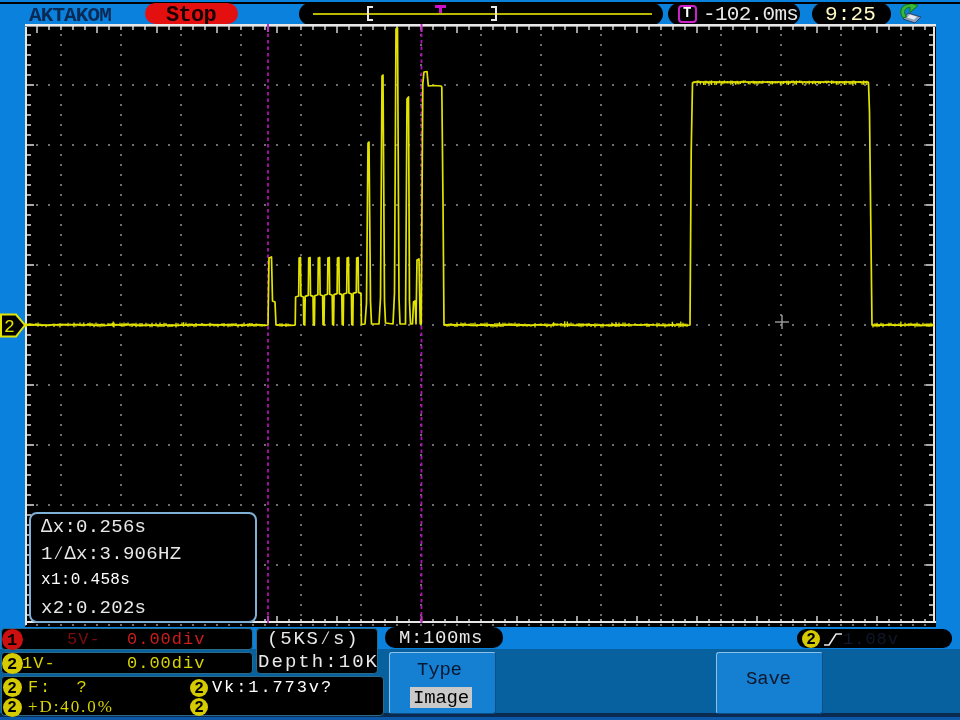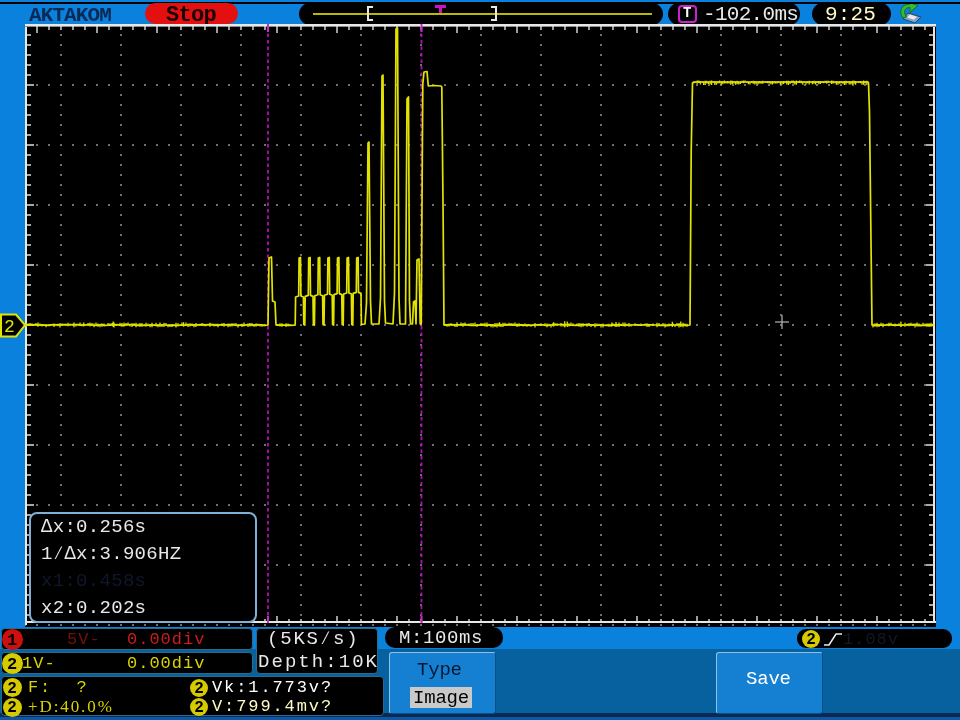--- a/index.html
+++ b/index.html
@@ -55,21 +55,21 @@
   <path d="M26.0 320.8 V325.4 M28.0 321.6 V323.5 M30.0 321.0 V323.6 M32.0 321.5 V323.9 M34.0 321.8 V323.8 M36.0 321.1 V323.7 M38.0 320.5 V324.7 M40.0 321.6 V323.6 M42.0 322.0 V324.6 M44.0 322.2 V323.5 M46.0 322.2 V325.3 M48.0 322.5 V323.8 M50.0 322.2 V323.6 M54.0 321.7 V325.0 M56.0 322.3 V323.5 M58.0 321.8 V324.3 M60.0 321.2 V325.5 M62.0 321.8 V324.0 M64.0 322.2 V323.7 M66.0 321.8 V323.9 M68.0 320.7 V324.3 M70.0 321.5 V323.4 M74.0 320.6 V325.3 M76.0 322.3 V324.4 M78.0 321.8 V323.4 M80.0 320.5 V323.9 M82.0 321.7 V324.2 M88.0 321.1 V323.6 M90.0 320.6 V324.6 M92.0 321.1 V323.4 M94.0 321.6 V325.2 M96.0 320.6 V323.5 M98.0 321.4 V324.8 M100.0 322.4 V325.3 M102.0 321.4 V324.7 M104.0 321.4 V324.5 M108.0 321.1 V323.8 M110.0 321.2 V324.0 M112.0 321.0 V323.5 M114.0 320.5 V325.5 M116.0 322.2 V323.9 M120.0 320.8 V324.1 M122.0 320.9 V324.8 M124.0 320.5 V324.7 M126.0 320.9 V324.0 M128.0 320.6 V323.6 M130.0 322.5 V324.5 M132.0 321.4 V324.9 M134.0 321.3 V323.9 M136.0 320.7 V325.2 M138.0 321.8 V323.9 M140.0 321.0 V324.7 M142.0 321.1 V324.5 M144.0 322.7 V323.5 M146.0 320.7 V324.5 M148.0 321.4 V323.6 M150.0 322.0 V325.3 M152.0 320.8 V325.3 M154.0 322.2 V323.5 M156.0 320.8 V324.2 M158.0 322.4 V325.3 M160.0 320.6 V325.1 M162.0 322.6 V324.9 M164.0 320.7 V325.1 M166.0 320.9 V323.9 M168.0 322.5 V325.2 M170.0 322.2 V325.1 M172.0 322.0 V325.0 M174.0 322.6 V323.7 M176.0 320.8 V325.4 M178.0 321.3 V324.2 M182.0 320.6 V323.6 M186.0 320.6 V323.9 M188.0 321.7 V324.9 M190.0 321.4 V324.4 M192.0 321.4 V323.9 M194.0 322.7 V325.3 M196.0 321.1 V324.9 M198.0 321.9 V323.5 M200.0 322.0 V324.0 M202.0 321.1 V324.0 M204.0 321.8 V324.2 M206.0 322.4 V324.2 M210.0 320.7 V324.7 M212.0 321.5 V323.3 M214.0 321.8 V324.6 M216.0 321.7 V324.3 M218.0 321.7 V325.3 M220.0 322.3 V323.5 M222.0 321.3 V324.0 M224.0 321.0 V324.8 M226.0 322.3 V323.4 M228.0 321.7 V325.2 M230.0 321.8 V324.7 M232.0 321.2 V324.4 M234.0 321.3 V323.3 M236.0 321.0 V323.5 M238.0 322.3 V325.4 M240.0 322.6 V323.8 M242.0 321.7 V325.1 M244.0 320.5 V324.6 M248.0 321.4 V324.9 M250.0 320.9 V324.5 M252.0 321.1 V324.3 M254.0 322.2 V324.7 M256.0 321.6 V324.7 M258.0 322.5 V323.9 M260.0 322.0 V324.5 M262.0 322.2 V324.8 M264.0 322.6 V324.2 M278.0 322.0 V323.7 M280.0 321.2 V324.4 M282.0 321.2 V324.8 M284.0 322.7 V324.0 M286.0 321.2 V325.1 M288.0 321.4 V324.3 M290.0 322.3 V323.7 M292.0 322.7 V323.9 M445.0 321.8 V323.7 M447.0 322.4 V324.7 M449.0 321.8 V324.5 M451.0 321.3 V323.6 M453.0 322.6 V324.1 M455.0 322.0 V325.0 M457.0 321.0 V325.1 M459.0 322.5 V323.3 M461.0 320.5 V324.1 M463.0 321.0 V324.7 M465.0 320.6 V323.7 M467.0 322.4 V323.6 M469.0 321.5 V323.8 M471.0 321.0 V323.7 M473.0 321.1 V323.6 M475.0 320.6 V323.5 M477.0 322.0 V324.8 M481.0 321.1 V323.5 M483.0 321.3 V323.5 M485.0 320.8 V324.6 M487.0 320.5 V325.0 M489.0 321.8 V324.1 M491.0 321.9 V325.2 M493.0 322.5 V325.4 M495.0 320.9 V324.9 M497.0 321.1 V325.4 M499.0 320.9 V324.5 M501.0 321.7 V324.9 M503.0 320.8 V325.1 M505.0 320.8 V323.8 M507.0 321.4 V324.1 M509.0 320.8 V323.7 M511.0 320.9 V324.0 M513.0 321.2 V323.9 M515.0 320.6 V323.5 M517.0 321.6 V325.0 M519.0 321.3 V324.4 M521.0 322.5 V323.8 M523.0 322.0 V324.6 M525.0 321.5 V324.2 M527.0 322.0 V324.8 M529.0 322.1 V323.6 M531.0 322.4 V324.5 M533.0 322.3 V323.8 M535.0 321.1 V325.4 M537.0 322.1 V323.5 M539.0 322.2 V323.7 M541.0 321.5 V323.9 M545.0 321.2 V323.6 M547.0 321.6 V325.2 M549.0 321.7 V324.3 M551.0 322.6 V325.4 M553.0 320.9 V324.2 M555.0 321.3 V323.4 M557.0 321.5 V324.0 M561.0 321.0 V324.6 M563.0 322.2 V324.4 M565.0 321.7 V325.2 M569.0 321.3 V324.6 M571.0 320.6 V323.8 M573.0 321.2 V323.6 M575.0 322.5 V323.3 M577.0 321.4 V323.9 M579.0 321.1 V324.8 M581.0 321.2 V325.3 M583.0 321.3 V324.8 M587.0 321.5 V324.7 M589.0 320.9 V323.5 M591.0 322.0 V324.9 M593.0 322.1 V323.6 M595.0 321.2 V325.4 M597.0 321.6 V323.5 M599.0 321.7 V324.0 M601.0 322.5 V325.4 M603.0 321.4 V325.4 M607.0 322.1 V323.4 M609.0 321.7 V324.7 M611.0 322.3 V324.6 M613.0 321.6 V323.5 M615.0 322.0 V324.8 M617.0 322.0 V324.8 M619.0 320.6 V325.1 M621.0 321.7 V324.0 M623.0 320.6 V324.2 M625.0 320.5 V324.7 M627.0 321.8 V323.7 M629.0 321.0 V324.7 M631.0 322.3 V324.5 M635.0 321.2 V323.6 M639.0 322.2 V323.6 M641.0 321.5 V323.5 M645.0 321.7 V323.6 M647.0 321.6 V324.9 M649.0 322.1 V325.1 M653.0 321.5 V324.1 M657.0 320.8 V325.2 M659.0 321.0 V324.2 M663.0 320.9 V323.9 M665.0 321.4 V325.5 M667.0 322.4 V324.5 M669.0 321.5 V324.5 M671.0 322.0 V323.7 M673.0 321.4 V323.8 M675.0 322.6 V324.9 M677.0 320.9 V324.1 M679.0 320.9 V325.5 M681.0 322.6 V324.4 M683.0 320.8 V325.2 M685.0 321.5 V324.3 M687.0 321.8 V324.7 M873.0 321.7 V325.4 M875.0 321.2 V324.7 M877.0 320.8 V325.2 M879.0 322.0 V324.9 M881.0 320.8 V323.4 M883.0 321.3 V325.3 M887.0 321.7 V323.5 M889.0 320.8 V324.3 M891.0 320.7 V323.4 M893.0 322.1 V324.1 M895.0 321.5 V324.5 M897.0 322.3 V323.5 M899.0 321.3 V323.8 M901.0 322.4 V324.3 M903.0 322.1 V323.3 M905.0 320.7 V324.8 M907.0 321.7 V324.1 M909.0 321.3 V324.2 M911.0 320.8 V323.7 M913.0 321.6 V323.8 M915.0 321.4 V325.5 M917.0 320.5 V324.7 M919.0 321.5 V324.8 M921.0 322.6 V324.6 M923.0 320.7 V323.9 M925.0 321.4 V324.1 M927.0 321.3 V324.8 M929.0 321.2 V325.1 M931.0 320.7 V324.7 M933.0 321.7 V324.6 M694.0 79.6 V81.2 M695.6 79.5 V80.7 M697.2 78.4 V81.8 M698.8 78.6 V81.0 M700.4 79.1 V82.6 M702.0 79.3 V80.6 M703.6 79.5 V83.1 M705.2 78.8 V83.1 M706.8 78.7 V81.4 M708.4 79.7 V81.9 M710.0 78.8 V82.2 M711.6 78.6 V83.0 M713.2 79.4 V80.4 M714.8 79.0 V83.0 M716.4 79.6 V82.7 M718.0 79.3 V81.5 M719.6 78.5 V81.2 M721.2 79.6 V82.9 M722.8 79.1 V82.2 M724.4 78.5 V81.5 M726.0 79.5 V81.5 M727.6 79.1 V81.5 M729.2 79.7 V81.4 M730.8 78.5 V82.8 M732.4 78.8 V81.9 M734.0 79.2 V81.5 M735.6 79.5 V82.8 M737.2 78.8 V82.2 M738.8 79.7 V82.6 M740.4 79.5 V81.9 M742.0 78.7 V80.9 M743.6 78.6 V81.3 M745.2 78.5 V80.3 M746.8 79.5 V80.7 M748.4 79.5 V82.2 M750.0 79.7 V82.6 M751.6 79.3 V80.8 M753.2 78.7 V81.8 M754.8 79.1 V82.6 M756.4 79.6 V81.8 M758.0 79.6 V82.6 M759.6 79.0 V81.6 M761.2 79.6 V81.7 M762.8 78.8 V81.7 M764.4 79.6 V80.5 M766.0 79.6 V81.1 M767.6 79.0 V81.2 M769.2 79.0 V81.6 M770.8 79.6 V82.3 M772.4 78.9 V82.5 M774.0 79.4 V81.6 M775.6 79.3 V81.6 M777.2 79.6 V81.5 M778.8 79.2 V80.7 M780.4 79.6 V82.7 M782.0 79.6 V82.4 M783.6 79.0 V82.0 M785.2 79.3 V80.7 M786.8 78.8 V82.5 M788.4 78.8 V83.1 M790.0 79.2 V82.0 M791.6 78.8 V81.0 M793.2 78.6 V81.4 M794.8 79.0 V82.6 M796.4 78.4 V82.7 M798.0 78.9 V80.4 M799.6 78.6 V81.1 M801.2 78.8 V81.2 M802.8 79.7 V82.8 M804.4 79.2 V80.7 M806.0 79.7 V82.5 M807.6 79.2 V81.3 M809.2 78.8 V82.6 M810.8 79.6 V80.5 M812.4 78.9 V82.3 M814.0 78.8 V81.7 M815.6 79.3 V82.5 M817.2 79.1 V81.1 M818.8 79.1 V82.2 M820.4 79.2 V82.0 M822.0 79.3 V80.9 M823.6 79.4 V81.3 M825.2 78.7 V80.8 M826.8 78.8 V81.8 M828.4 78.7 V80.5 M830.0 79.6 V80.4 M831.6 78.6 V82.0 M833.2 78.8 V81.5 M834.8 79.7 V81.2 M836.4 78.9 V82.7 M838.0 79.6 V82.7 M839.6 78.9 V81.8 M841.2 79.3 V81.3 M842.8 79.5 V81.8 M844.4 79.0 V82.9 M846.0 78.8 V82.7 M847.6 79.4 V80.7 M849.2 78.9 V82.5 M850.8 79.5 V82.5 M852.4 78.7 V82.5 M854.0 78.5 V81.9 M855.6 78.9 V82.8 M857.2 79.5 V80.5 M858.8 79.3 V81.1 M860.4 79.0 V81.2 M862.0 79.6 V82.7 M863.6 78.6 V82.8 M865.2 79.0 V81.6 M866.8 78.7 V82.9 M616.0 320.1 V324.8 M457.0 320.3 V324.6 M83.8 320.4 V324.6 M672.3 319.8 V324.9 M183.6 320.2 V324.7 M499.5 320.3 V324.6 M567.3 319.5 V325.1 M611.9 320.4 V324.6 M113.2 319.6 V325.0 M680.8 319.6 V325.0 M553.6 320.3 V324.6 M900.9 319.6 V325.0 M564.7 319.3 V325.2" stroke="#e3e300" stroke-width="1.3" fill="none"></path>
   <path d="M25.0 323.1 L29.0 322.6 L33.0 322.8 L37.0 322.8 L41.0 323.2 L45.0 323.2 L49.0 323.4 L53.0 322.6 L57.0 322.9 L61.0 322.6 L65.0 322.7 L69.0 323.0 L73.0 322.6 L77.0 322.7 L81.0 323.1 L85.0 323.0 L89.0 322.7 L93.0 323.1 L97.0 323.3 L101.0 322.6 L105.0 323.3 L109.0 323.2 L113.0 322.9 L117.0 322.7 L121.0 323.4 L125.0 322.9 L129.0 322.6 L133.0 322.6 L137.0 323.3 L141.0 323.1 L145.0 323.3 L149.0 323.2 L153.0 323.0 L157.0 323.4 L161.0 322.9 L165.0 323.0 L169.0 323.3 L173.0 323.1 L177.0 323.3 L181.0 323.1 L185.0 323.2 L189.0 322.6 L193.0 322.8 L197.0 322.8 L201.0 322.6 L205.0 322.8 L209.0 322.6 L213.0 322.8 L217.0 323.1 L221.0 322.9 L225.0 322.9 L229.0 322.7 L233.0 322.8 L237.0 323.4 L241.0 323.1 L245.0 323.1 L249.0 322.7 L253.0 323.2 L257.0 322.7 L261.0 322.9 L265.0 323.4 L268.0 323.0 L269.0 256.0 L271.5 255.0 L272.5 299.0 L275.0 300.0 L276.0 323.0 L278.0 323.1 L282.0 323.1 L286.0 323.2 L290.0 323.3 L294.0 323.2 L295.2 323.0 L295.6 295.0 L298.7 294.0 L299.1 256.0 L300.5 255.5 L300.9 294.0 L303.4 295.0 L303.8 322.5 L304.8 323.0 L305.2 294.4 L308.3 293.4 L308.7 256.0 L310.1 255.5 L310.5 293.4 L313.0 294.4 L313.4 322.5 L314.4 323.0 L314.8 293.8 L317.9 292.8 L318.3 256.0 L319.7 255.5 L320.1 292.8 L322.6 293.8 L323.0 322.5 L324.0 323.0 L324.4 293.2 L327.5 292.2 L327.9 256.0 L329.3 255.5 L329.7 292.2 L332.2 293.2 L332.6 322.5 L333.6 323.0 L334.0 292.6 L337.1 291.6 L337.5 256.0 L338.9 255.5 L339.3 291.6 L341.8 292.6 L342.2 322.5 L343.2 323.0 L343.6 292.0 L346.7 291.0 L347.1 256.0 L348.5 255.5 L348.9 291.0 L351.4 292.0 L351.8 322.5 L352.8 323.0 L353.2 291.4 L356.3 290.4 L356.7 256.0 L358.1 255.5 L358.5 290.4 L361.0 291.4 L361.4 322.5 L365.0 322.0 L366.5 301.0 L368.0 141.0 L369.0 140.0 L370.5 299.0 L371.5 322.0 L379.0 322.0 L380.5 296.0 L382.0 74.0 L383.0 73.0 L384.5 299.0 L385.5 321.0 L393.0 322.0 L394.5 291.0 L396.0 27.0 L397.5 26.0 L399.0 296.0 L400.0 322.0 L405.5 322.0 L407.0 97.0 L408.5 95.0 L409.5 299.0 L410.5 322.0 L412.5 322.0 L413.5 300.0 L415.0 299.0 L416.0 322.0 L417.0 258.0 L419.0 257.0 L420.2 322.0 L421.2 322.0 L422.8 82.0 L424.0 70.0 L427.0 69.5 L428.3 84.0 L434.0 83.5 L441.0 84.0 L441.8 85.0 L443.0 200.0 L444.0 323.0 L446.0 322.8 L451.0 322.6 L456.0 322.8 L461.0 322.8 L466.0 322.7 L471.0 323.4 L476.0 323.3 L481.0 322.8 L486.0 323.1 L491.0 322.9 L496.0 323.4 L501.0 323.0 L506.0 322.8 L511.0 322.8 L516.0 323.1 L521.0 322.8 L526.0 323.1 L531.0 323.4 L536.0 322.9 L541.0 322.7 L546.0 323.4 L551.0 323.0 L556.0 322.6 L561.0 322.6 L566.0 322.6 L571.0 323.1 L576.0 323.3 L581.0 322.9 L586.0 322.6 L591.0 322.9 L596.0 323.4 L601.0 323.0 L606.0 323.4 L611.0 323.3 L616.0 322.6 L621.0 323.2 L626.0 323.2 L631.0 323.0 L636.0 322.8 L641.0 323.1 L646.0 322.7 L651.0 322.9 L656.0 323.0 L661.0 323.4 L666.0 323.3 L671.0 322.8 L676.0 323.0 L681.0 322.7 L686.0 323.4 L690.0 323.0 L691.2 150.0 L692.5 81.0 L694.0 80.0 L868.0 80.0 L868.5 81.0 L869.5 110.0 L871.0 240.0 L872.0 323.0 L873.0 323.3 L877.0 322.8 L881.0 323.1 L885.0 323.1 L889.0 322.7 L893.0 323.2 L897.0 323.0 L901.0 323.3 L905.0 323.0 L909.0 322.6 L913.0 322.8 L917.0 322.6 L921.0 323.4 L925.0 323.3 L929.0 323.3 L933.0 322.8" stroke="#e3e300" stroke-width="1.7" fill="none" stroke-linejoin="round"></path>
 </svg>
 <svg style="position:absolute;left:0;top:311px;" width="26" height="25" viewBox="0 0 26 25">
   <polygon points="1,1.5 16,1.5 25,12 16,23.5 1,23.5" fill="#000" stroke="#e3e300" stroke-width="2"></polygon>
   <text x="4" y="19" font-family="Liberation Mono,monospace" font-size="18" fill="#e3e300">2</text>
 </svg>
 <div style="position:absolute;left:29px;top:510px;width:228px;height:111px;background:#000;border:2px solid #7fb0d8;border-radius:8px;"></div>
 <div class="t" style="left:41px;top:516px;font-size:19px;color:#e8e8e8;letter-spacing:0.3px;line-height:1;">∆x:0.256s</div>
 <div class="t" style="left:41px;top:543px;font-size:19px;color:#e8e8e8;letter-spacing:0.3px;line-height:1;">1∕∆x:3.906HZ</div>
-<div class="t" style="left:41px;top:570px;font-size:19px;color:#0f172a;letter-spacing:0.3px;line-height:1;">x1:0.458s</div>
+<div class="t" style="left:41px;top:570px;font-size:16px;color:#ffffff;letter-spacing:0.3px;line-height:1;">x1:0.458s</div>
 <div class="t" style="left:41px;top:597px;font-size:19px;color:#e8e8e8;letter-spacing:0.3px;line-height:1;">x2:0.202s</div>
 <div style="position:absolute;left:0px;top:625px;width:960px;height:95px;background:#0a81dc;"></div>
 <div style="position:absolute;left:0px;top:647px;width:960px;height:65px;background:#07619e;"></div>
 <div style="position:absolute;left:0px;top:711px;width:960px;height:4px;background:#0a2a50;"></div>
 <div style="position:absolute;left:0px;top:715px;width:960px;height:5px;background:#0d57a8;"></div>
 <div style="position:absolute;left:1px;top:626px;width:252px;height:22px;background:#000;border:1px solid #2a6a8a;border-radius:4px;"></div>
 <div style="position:absolute;left:1px;top:650px;width:252px;height:22px;background:#000;border:1px solid #2a6a8a;border-radius:4px;"></div>
 <div style="position:absolute;left:256px;top:626px;width:122px;height:46px;background:#000;border:1px solid #2a6a8a;border-radius:4px;"></div>
 <div style="position:absolute;left:1px;top:674px;width:383px;height:40px;background:#000;border:1px solid #2a6a8a;border-radius:4px;"></div>
 <div style="position:absolute;left:1.5px;top:627px;width:21px;height:21px;background:#cc0f0f;border-radius:50%;"></div>
@@ -86,29 +86,29 @@
 <div class="t" style="left:7.2px;top:678.5px;font-size:16px;color:#000;letter-spacing:0px;font-weight:bold;line-height:1;">2</div>
 <div class="t" style="left:28px;top:676.5px;font-size:17px;color:#d8d400;letter-spacing:1.9px;line-height:1;">F:  ?</div>
 <div style="position:absolute;left:190px;top:676.5px;width:18px;height:18px;background:#d6ca00;border-radius:50%;"></div>
 <div class="t" style="left:194.2px;top:678.5px;font-size:16px;color:#000;letter-spacing:0px;font-weight:bold;line-height:1;">2</div>
 <div class="t" style="left:212px;top:676.5px;font-size:17px;color:#ffffff;letter-spacing:1.9px;line-height:1;">Vk:1.773v?</div>
 <div style="position:absolute;left:2.5px;top:695.5px;width:19px;height:19px;background:#d6ca00;border-radius:50%;"></div>
 <div class="t" style="left:7.2px;top:698.0px;font-size:16px;color:#000;letter-spacing:0px;font-weight:bold;line-height:1;">2</div>
 <div class="t" style="left:28px;top:695.5px;font-size:17px;color:#d8d400;letter-spacing:1.9px;line-height:1;font-family:Liberation Serif, serif;">+D:40.0%</div>
 <div style="position:absolute;left:190px;top:696px;width:18px;height:18px;background:#d6ca00;border-radius:50%;"></div>
 <div class="t" style="left:194.2px;top:698.0px;font-size:16px;color:#000;letter-spacing:0px;font-weight:bold;line-height:1;">2</div>
-<div class="t" style="left:212px;top:695.5px;font-size:17px;color:#fef9c3;letter-spacing:1.9px;line-height:1;">V:799.4mv?</div>
+<div class="t" style="left:212px;top:695.5px;font-size:17px;color:#000000;letter-spacing:1.9px;line-height:1;">V:799.4mv?</div>
 <div style="position:absolute;left:385px;top:625px;width:118px;height:21px;background:#000;border-radius:10px;"></div>
 <div class="t" style="left:399px;top:627px;font-size:19px;color:#e8e8e8;letter-spacing:0.6px;line-height:1;">M:100ms</div>
 <div style="position:absolute;left:797px;top:627px;width:155px;height:19px;background:#000;border-radius:9px;"></div>
 <div style="position:absolute;left:802px;top:628px;width:18px;height:18px;background:#d6ca00;border-radius:50%;"></div>
 <div class="t" style="left:806.2px;top:630.0px;font-size:16px;color:#000;letter-spacing:0px;font-weight:bold;line-height:1;">2</div>
 <svg style="position:absolute;left:823px;top:629px;" width="20" height="16" viewBox="0 0 20 16">
   <path d="M1 14 h5 l7 -11 h6" stroke="#e8e8e8" stroke-width="1.6" fill="none"></path>
 </svg>
 <div class="t" style="left:843px;top:628.5px;font-size:17px;color:#0f172a;letter-spacing:1.0px;line-height:1;">1.08v</div>
 <div style="position:absolute;left:389px;top:650px;width:107px;height:62px;background:#157fd2;border:1px solid #8ec0e8;border-right-color:#0c4f86;border-bottom-color:#0c4f86;border-radius:3px;"></div>
 <div class="t" style="left:417px;top:658.6px;font-size:19px;color:#071830;letter-spacing:-0.2px;line-height:1;">Type</div>
 <div style="position:absolute;left:410px;top:685px;width:62px;height:21px;background:#c9c9c9;"></div>
 <div class="t" style="left:413px;top:686.5px;font-size:19px;color:#000;letter-spacing:-0.2px;line-height:1;">Image</div>
 <div style="position:absolute;left:716px;top:650px;width:107px;height:62px;background:#157fd2;border:1px solid #8ec0e8;border-right-color:#0c4f86;border-bottom-color:#0c4f86;border-radius:3px;"></div>
-<div class="t" style="left:746px;top:668px;font-size:19px;color:#ffffff;letter-spacing:-0.2px;line-height:1;">Save</div>
+<div class="t" style="left:746px;top:668px;font-size:19px;color:#0f172a;letter-spacing:-0.2px;line-height:1;">Save</div>
 </div>
 
 </body></html>

